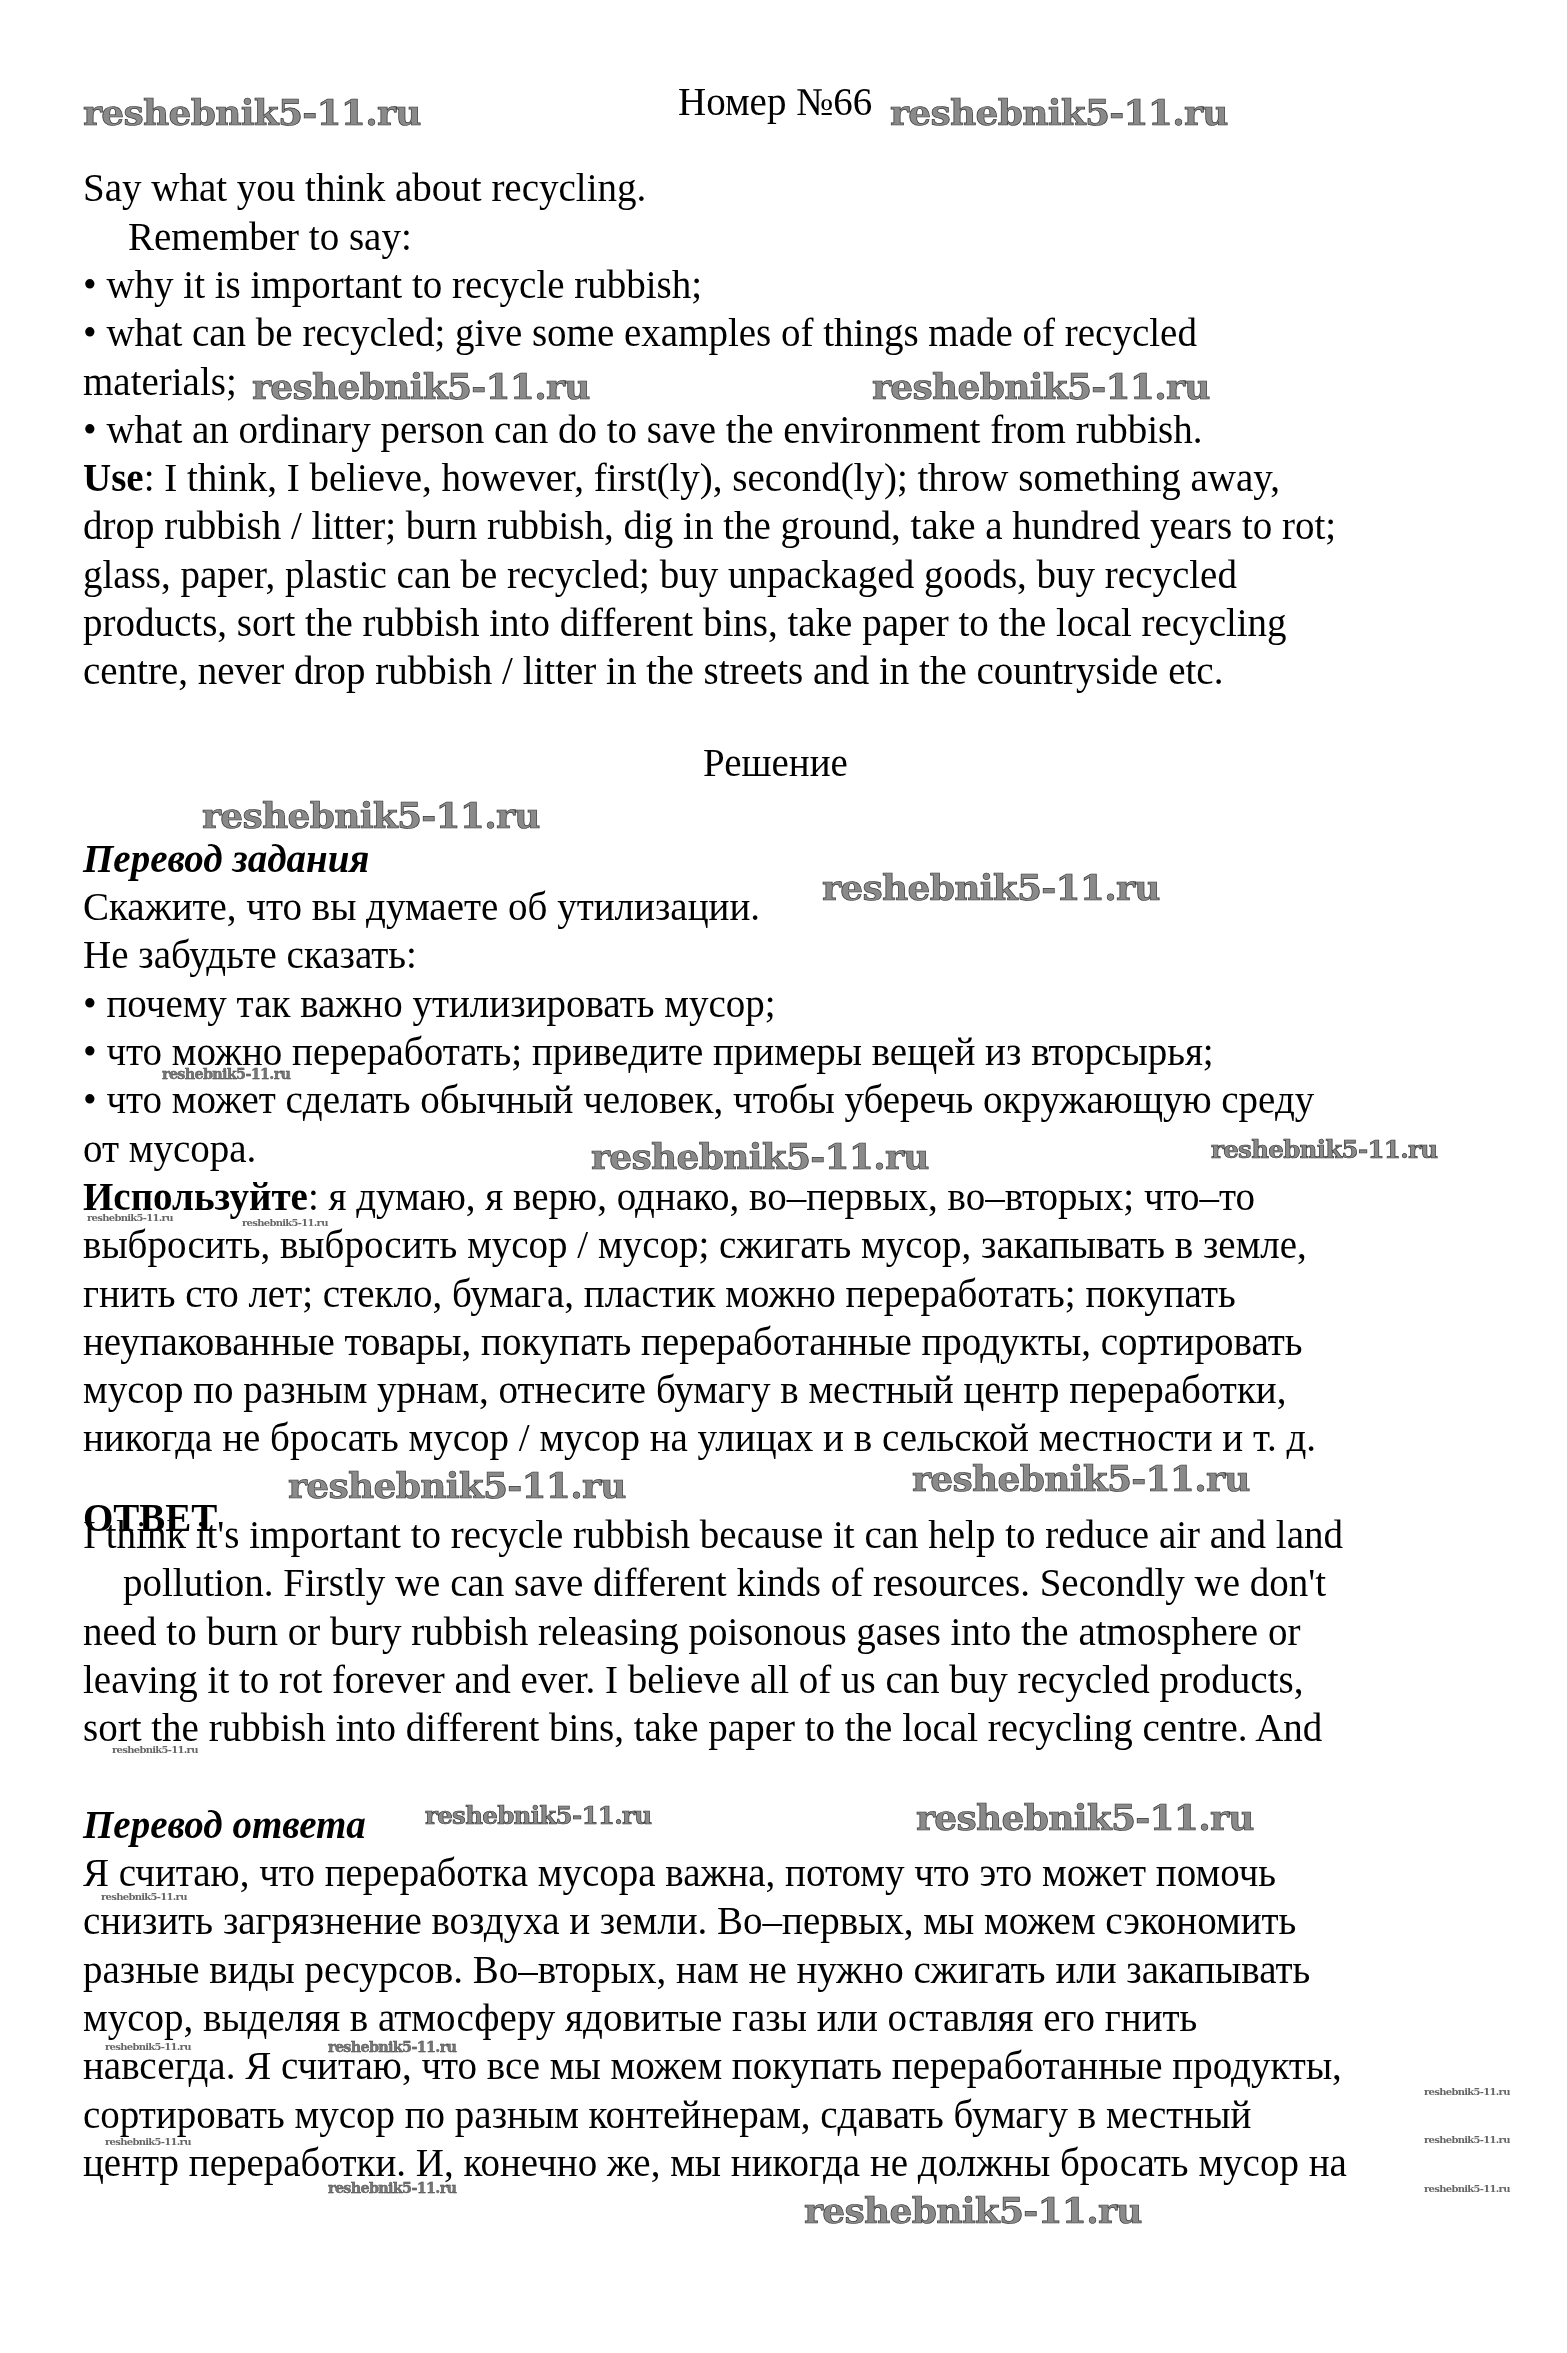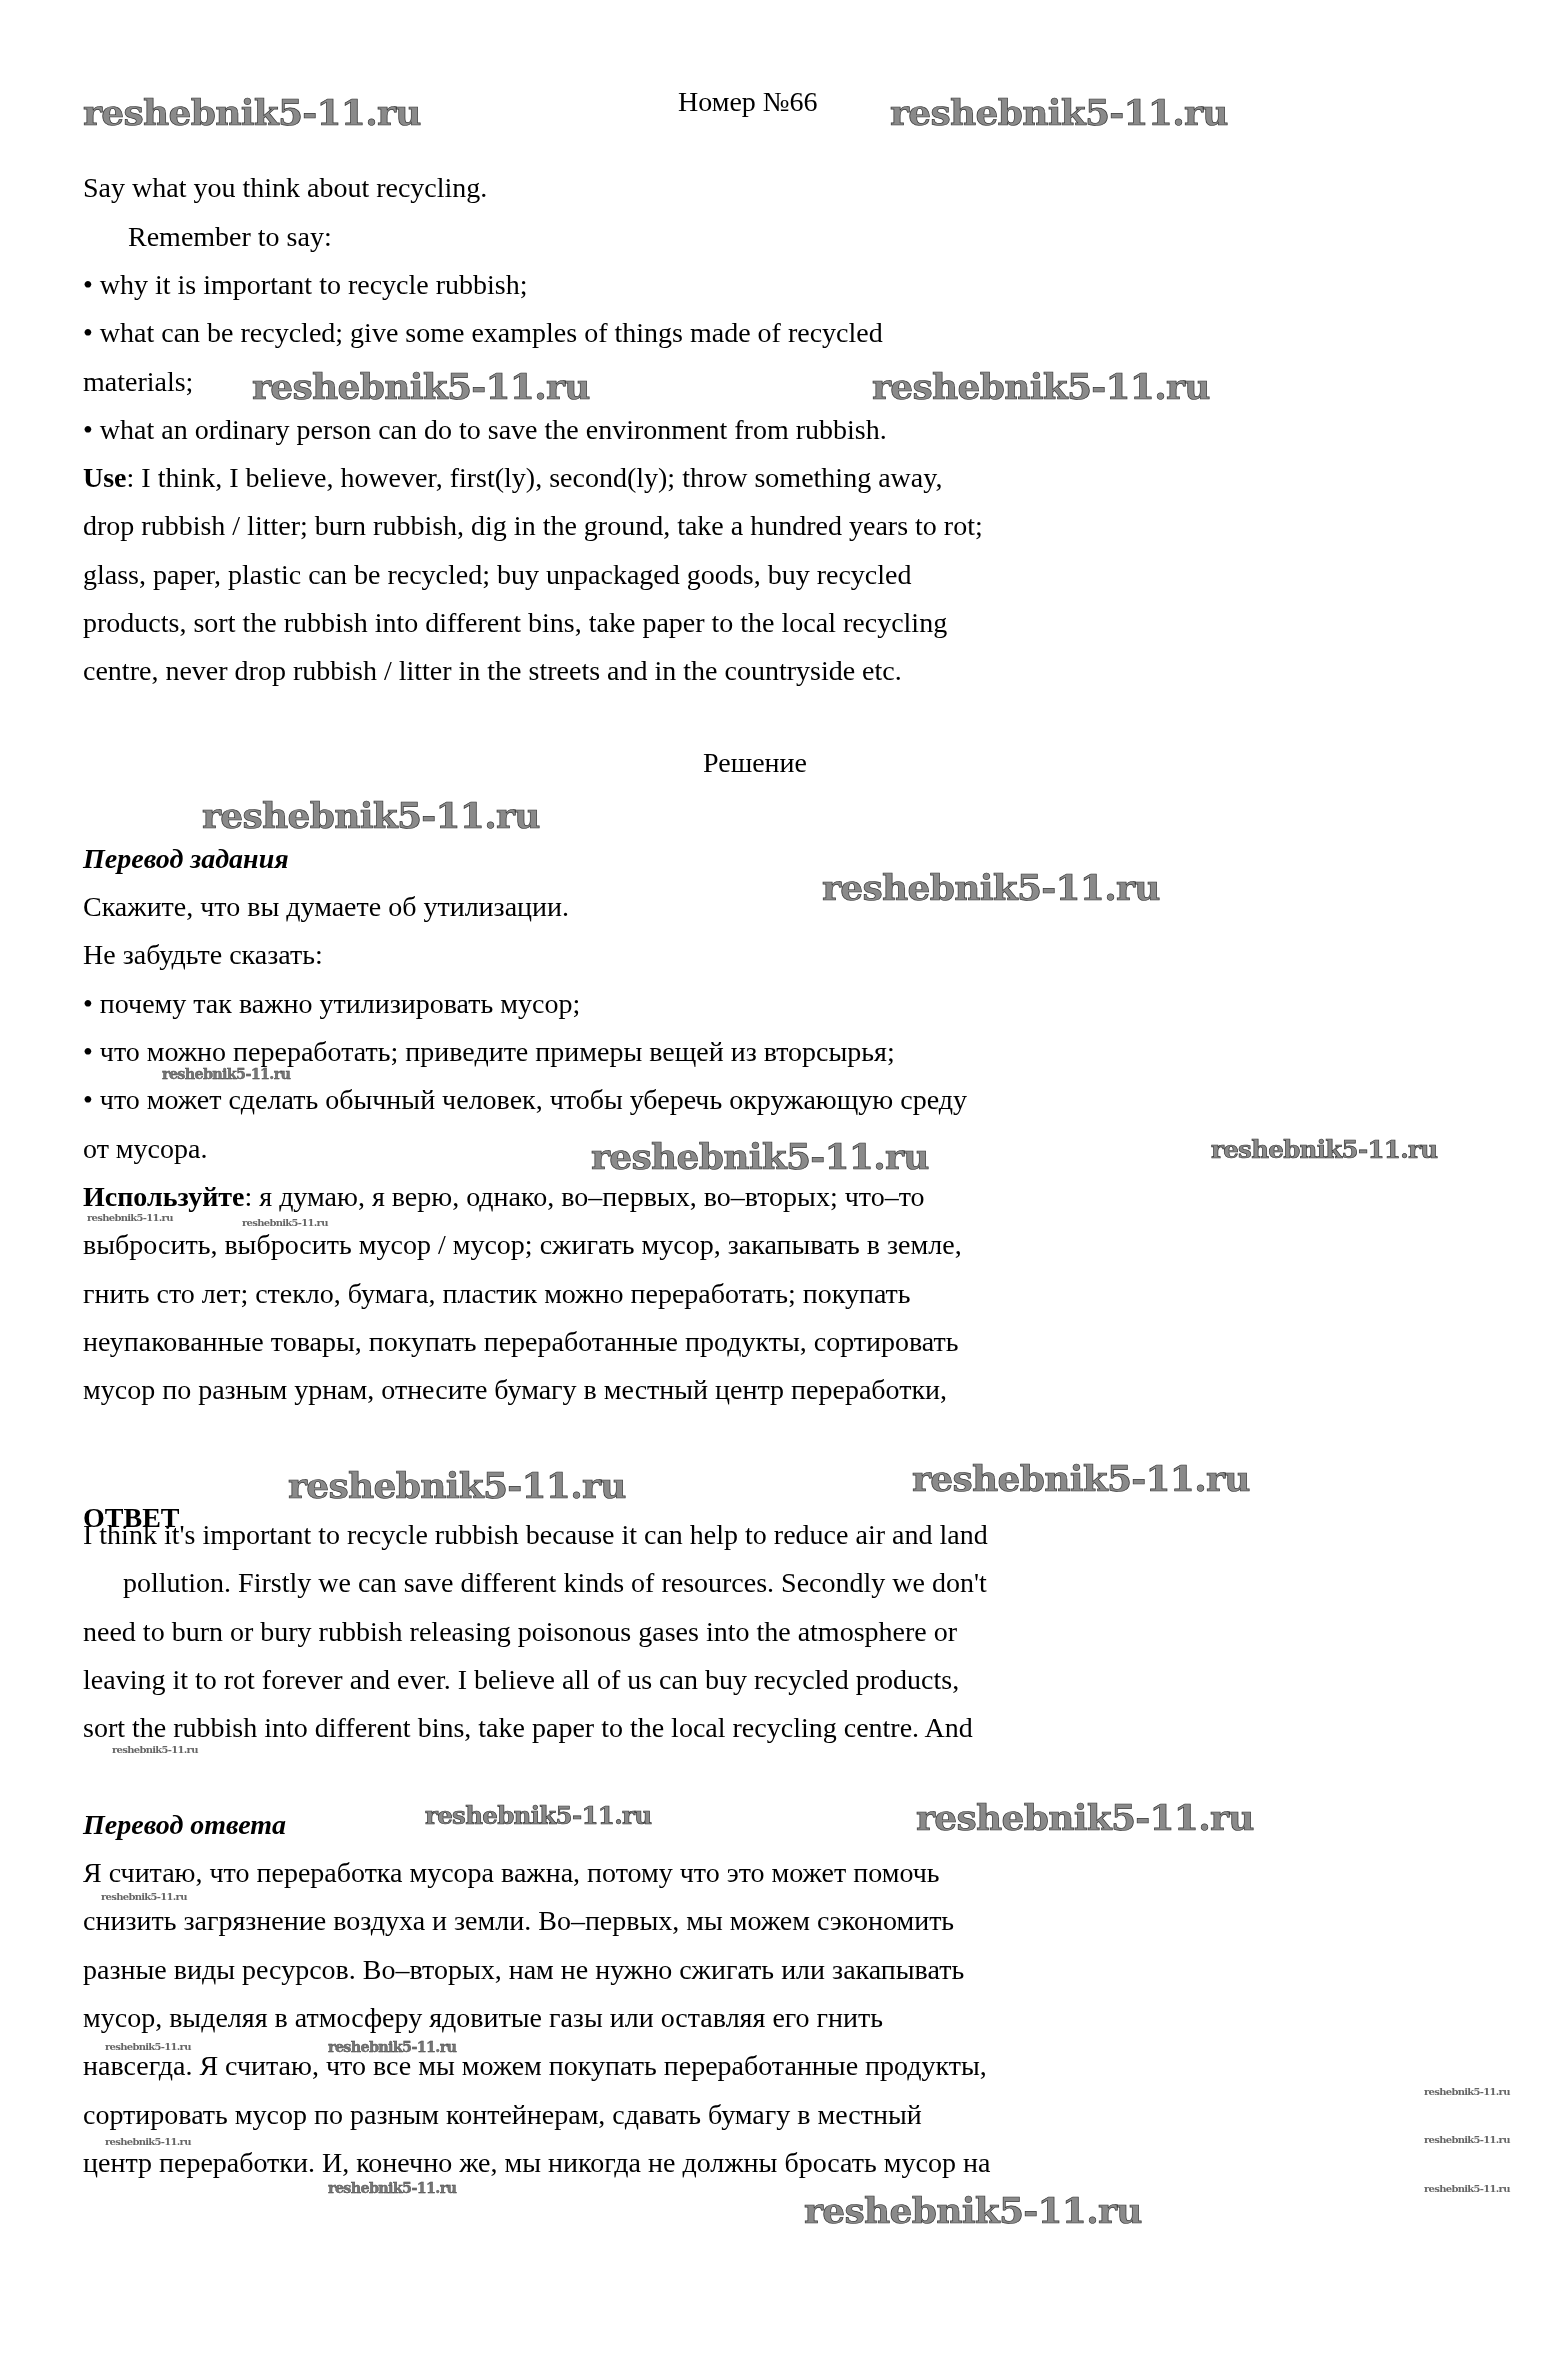--- a/index.html
+++ b/index.html
@@ -2,21 +2,21 @@
 <html style="font-size:11.5px"><head>
   <meta charset="utf-8">
   <style>
     html, body { margin: 0; padding: 0; background: #ffffff; }
     body { width: 1568px; height: 2354px; position: relative; overflow: hidden; }
     .page { position: absolute; left: 0; top: 0; width: 1568px; height: 2354px; background: #fff; }
     .line {
       position: absolute;
       left: 83px;
       font-family: "Liberation Serif", "DejaVu Serif", serif;
-      font-size: 28px;
+      font-size: 39px;
       line-height: 48px;
       color: #000;
       white-space: nowrap;
       transform-origin: left top;
     }
     .bold { font-weight: bold; }
     .italic-bold { font-weight: bold; font-style: italic; }
     .wm {
       position: absolute;
       font-family: "DejaVu Serif", "Liberation Serif", serif;
@@ -59,20 +59,21 @@
   <div class="line" style="top:980px;">• почему так важно утилизировать мусор;</div>
   <div class="line" style="top:1028px;">• что можно переработать; приведите примеры вещей из вторсырья;</div>
   <div class="line" style="top:1076px;">• что может сделать обычный человек, чтобы уберечь окружающую среду</div>
   <div class="line" style="top:1125px;">от мусора.</div>
 
   <div class="line" style="top:1173px;"><span class="bold">Используйте</span><span>: я думаю, я верю, однако, во–первых, во–вторых; что–то</span></div>
   <div class="line" style="top:1221px;">выбросить, выбросить мусор / мусор; сжигать мусор, закапывать в земле,</div>
   <div class="line" style="top:1270px;">гнить сто лет; стекло, бумага, пластик можно переработать; покупать</div>
   <div class="line" style="top:1318px;">неупакованные товары, покупать переработанные продукты, сортировать</div>
   <div class="line" style="top:1366px;">мусор по разным урнам, отнесите бумагу в местный центр переработки,</div>
+  <div class="line" style="top:1414px;">никогда не бросать мусор / мусор на улицах и в сельской местности и т. д.</div>
 
   <div class="line bold" style="top:1463px;margin-top:31px;">ОТВЕТ</div>
   <div class="line" style="top:1511px;">I think it's important to recycle rubbish because it can help to reduce air and land</div>
   <div class="line" style="top:1559px;margin-left:40px;">pollution. Firstly we can save different kinds of resources. Secondly we don't</div>
   <div class="line" style="top:1608px;">need to burn or bury rubbish releasing poisonous gases into the atmosphere or</div>
   <div class="line" style="top:1656px;">leaving it to rot forever and ever. I believe all of us can buy recycled products,</div>
   <div class="line" style="top:1704px;">sort the rubbish into different bins, take paper to the local recycling centre. And</div>
 
   <div class="line italic-bold" style="top:1801px;">Перевод ответа</div>
   <div class="line" style="top:1849px;">Я считаю, что переработка мусора важна, потому что это может помочь</div>

